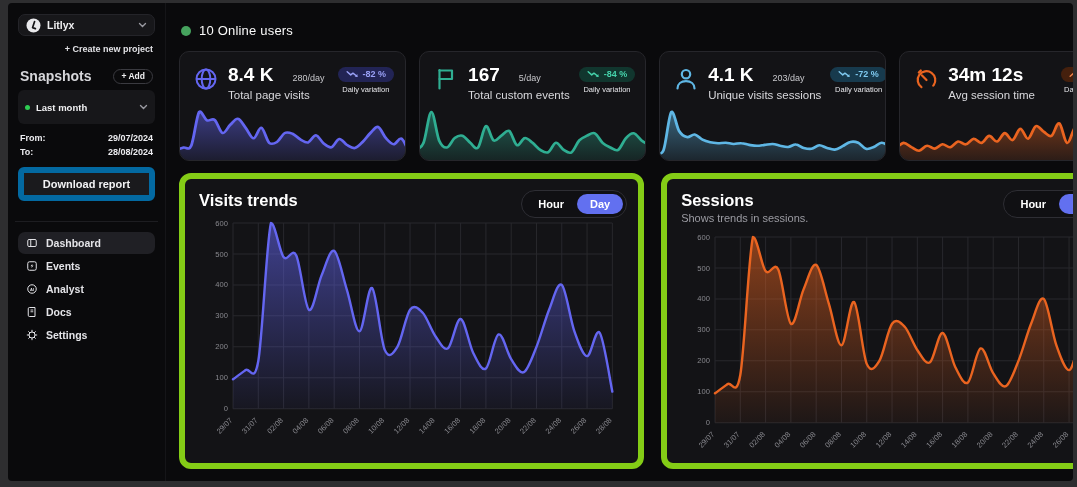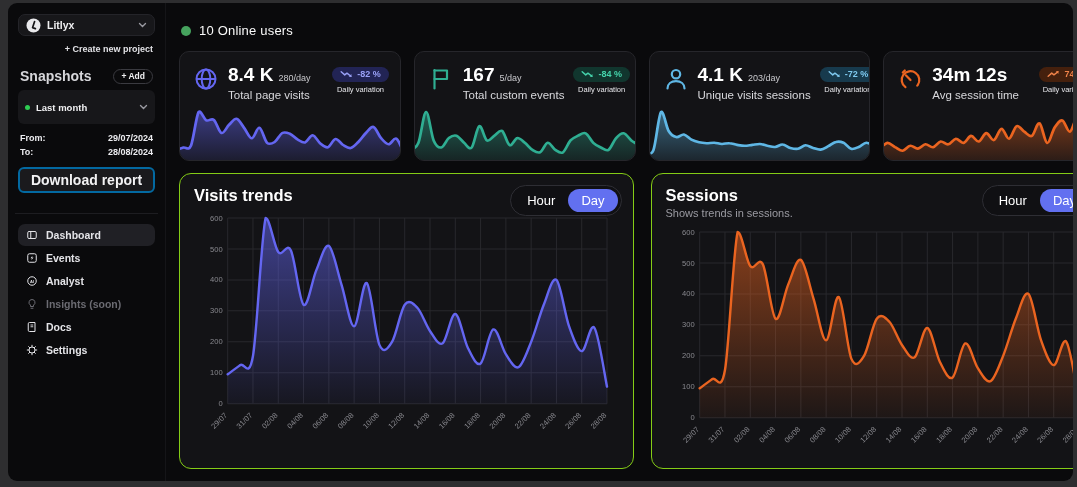--- a/index.html
+++ b/index.html
@@ -1,68 +1,68 @@
 <!DOCTYPE html>
 <html><head>
 <meta charset="utf-8">
 <style>
   * { box-sizing: border-box; margin: 0; padding: 0; }
   html,body { width:1077px; height:487px; overflow:hidden; }
   body { background:#2e2e30; font-family:"Liberation Sans",sans-serif; position:relative; }
-  .app { position:absolute; left:8px; top:3px; right:4px; bottom:6px; background:#0a0a0c; border-radius:9px; display:flex; overflow:hidden; }
+  .app { position:absolute; left:8px; top:3px; right:4px; bottom:6px; background:#0a0a0c; border-radius:4px; display:flex; overflow:hidden; }
 
   
   .sidebar { width:158px; min-width:158px; padding:11px 10px; border-right:1px solid #151518; display:flex; flex-direction:column; }
   .proj { display:flex; align-items:center; gap:6px; background:#17171a; border:1px solid #242429; border-radius:7px; padding:0 7px; height:22px; cursor:pointer; }
   .proj-name { font-size:10.5px; font-weight:700; color:#f0f0f2; flex:1; }
   .create { font-size:9px; color:#e2e2e6; text-align:right; margin:8px 2px 12px; font-weight:600; cursor:pointer; }
   .snaprow { display:flex; align-items:center; justify-content:space-between; margin:2px 2px 6px; }
   .snaplabel { font-size:14px; color:#d6d6da; font-weight:600; }
   .addbtn { font-size:8.5px; color:#f0f0f2; border:1px solid #3a3a40; border-radius:999px; padding:1.5px 7px; font-weight:700; cursor:pointer; background:transparent; }
   .select { display:flex; align-items:center; gap:6px; background:#17171a; border-radius:6px; padding:0 7px; height:34px; margin-bottom:8px; cursor:pointer; }
   .dot-snap { width:5px; height:5px; border-radius:50%; background:#2ecc52; }
   .select-val { flex:1; font-size:9.5px; font-weight:700; color:#f0f0f2; }
   .daterow { display:flex; justify-content:space-between; font-size:9px; font-weight:700; color:#ececf0; line-height:1.5; margin:0 2px; }
-  .dl { background:#1a1a1d; border:2px solid #0369a1; border-radius:6px; height:26px; display:flex; align-items:center; justify-content:center; font-size:14px; font-weight:600; color:#f2f2f4; margin-top:8px; cursor:pointer; width:100%; }
+  .dl { background:#1a1a1d; border:6px solid #0369a1; border-radius:6px; height:34px; display:flex; align-items:center; justify-content:center; font-size:11px; font-weight:600; color:#f2f2f4; margin-top:8px; cursor:pointer; width:100%; }
   .sep { border-top:1px solid #1d1d21; margin:20px -3px 10px; }
   .menu-item { display:flex; align-items:center; gap:8px; height:22px; padding:0 8px; border-radius:7px; font-size:10.5px; font-weight:600; color:#e4e4e8; margin-bottom:1px; cursor:pointer; }
   .menu-item.active { background:#202025; }
   .menu-item.disabled { color:#6b6b72; }
   .menu-item svg { flex:none; }
 
   
   main { flex:1; padding:14px 16px 0 13px; position:relative; }
   .online { display:flex; align-items:center; gap:8px; margin:6px 0 13px 2px; }
   .online-dot { width:10px; height:10px; border-radius:50%; background:#46a35e; }
   .online-txt { font-size:13px; font-weight:400; color:#fafafa; letter-spacing:.2px; }
 
   .cards { display:flex; gap:13px; }
   .card { flex:1; height:110px; background:#131316; border:1px solid #26262b; border-radius:10px; position:relative; overflow:hidden; }
   .card-head { display:flex; padding:12px 11px 0 13px; gap:9px; position:relative; z-index:2; }
   .card-icon { margin-top:2px; flex:none; }
-  .value-row { display:flex; align-items:baseline; gap:5px; white-space:nowrap; }
+  .value-row { display:flex; align-items:baseline; gap:19px; white-space:nowrap; }
   .value { font-size:19px; font-weight:800; color:#fff; }
   .rate { font-size:9px; color:#c8c8cc; font-weight:400; }
   .card-title { font-size:11.5px; color:#d8d8dc; margin-top:3px; white-space:nowrap; }
   .badge-wrap { margin-left:auto; text-align:center; }
   .badge { display:inline-flex; align-items:center; gap:4px; border-radius:999px; padding:2.5px 8px; font-size:9px; font-weight:700; white-space:nowrap; }
   .badge.c0 { background:#222455; color:#99a0f6; }
   .badge.c1 { background:#11362e; color:#45d3ab; }
   .badge.c2 { background:#173a4d; color:#7ec9ef; }
   .badge.c3 { background:#45200d; color:#f0834a; }
   .caption { font-size:7.5px; color:#e6e6ea; margin-top:3px; }
   .spark { position:absolute; left:-1px; bottom:-1px; width:calc(100% + 2px); height:54px; z-index:1; }
   .spark svg { width:100%; height:100%; display:block; }
 
   .charts { display:flex; gap:17px; margin-top:12px; }
-  .chart-card { flex:1; height:296px; background:#131316; border:1px solid #84cc16; border-radius:12px; padding:12px 14px; position:relative; }
+  .chart-card { flex:1; height:296px; background:#131316; border:6px solid #84cc16; border-radius:12px; padding:12px 14px; position:relative; }
   .chart-title { font-size:16.5px; font-weight:800; color:#fff; }
   .chart-sub { font-size:11px; color:#9b9ba2; margin-top:2px; }
   .toggle { position:absolute; right:11px; top:11px; display:flex; align-items:center; background:#101013; border:1px solid #2e2e34; border-radius:999px; padding:3px; }
-  .t-opt { font-size:13px; font-weight:400; color:#fff; padding:4px 13px; border-radius:999px; cursor:pointer; }
+  .t-opt { font-size:11px; font-weight:700; color:#fff; padding:4px 13px; border-radius:999px; cursor:pointer; }
   .t-opt.active { background:#6270f0; }
   .chart-svg { margin-top:7px; width:100%; height:228px; display:block; }
 </style>
 </head>
 <body>
 
 <div class="app">
 
   <aside class="sidebar">
     <div class="proj">
@@ -114,27 +114,20 @@
             <path d="M13 7.5l-4 5h3l-1.5 4 4.5-5.5h-3z" fill="#e4e4e8"></path>
           </svg>
         <span>Events</span>
       </div>
       <div class="menu-item">
         <svg width="12" height="12" viewBox="0 0 24 24">
             <circle cx="12" cy="12" r="8.5" fill="none" stroke="#e4e4e8" stroke-width="2"></circle>
             <text x="12" y="15" font-size="8" font-weight="bold" fill="#e4e4e8" text-anchor="middle" font-family="Liberation Sans,sans-serif">AI</text>
           </svg>
         <span>Analyst</span>
-      </div>
-      <div class="menu-item disabled">
-        <svg width="12" height="12" viewBox="0 0 24 24">
-            <path d="M12 3a6 6 0 0 1 3 11.2V17h-6v-2.8A6 6 0 0 1 12 3z" fill="none" stroke="#6b6b72" stroke-width="2" stroke-linejoin="round"></path>
-            <line x1="10" y1="20.5" x2="14" y2="20.5" stroke="#6b6b72" stroke-width="2" stroke-linecap="round"></line>
-          </svg>
-        <span>Insights (soon)</span>
       </div>
       <div class="menu-item">
         <svg width="12" height="12" viewBox="0 0 24 24">
             <path d="M7 3h11v18H7a2.5 2.5 0 0 1-2.5-2.5v-13A2.5 2.5 0 0 1 7 3z" fill="none" stroke="#e4e4e8" stroke-width="2" stroke-linejoin="round"></path>
             <line x1="9" y1="8" x2="14.5" y2="8" stroke="#e4e4e8" stroke-width="1.8"></line>
             <line x1="9" y1="11.5" x2="14.5" y2="11.5" stroke="#e4e4e8" stroke-width="1.8"></line>
           </svg>
         <span>Docs</span>
       </div>
       <div class="menu-item">

